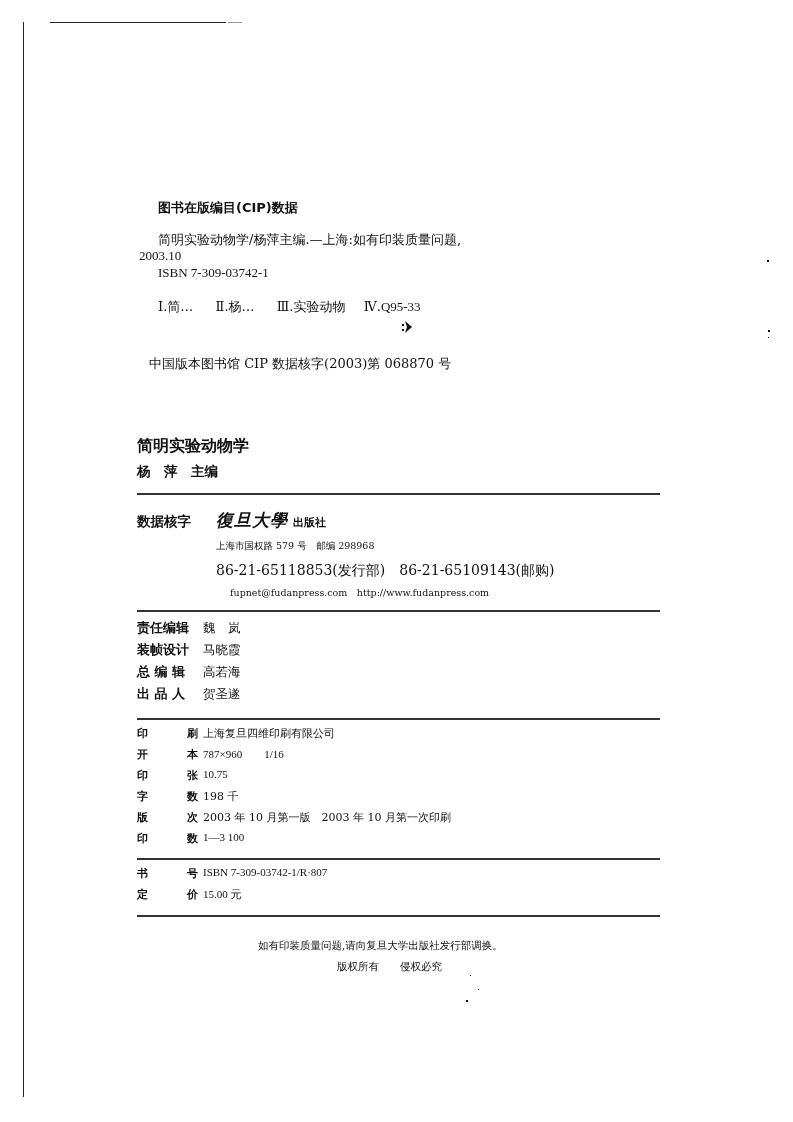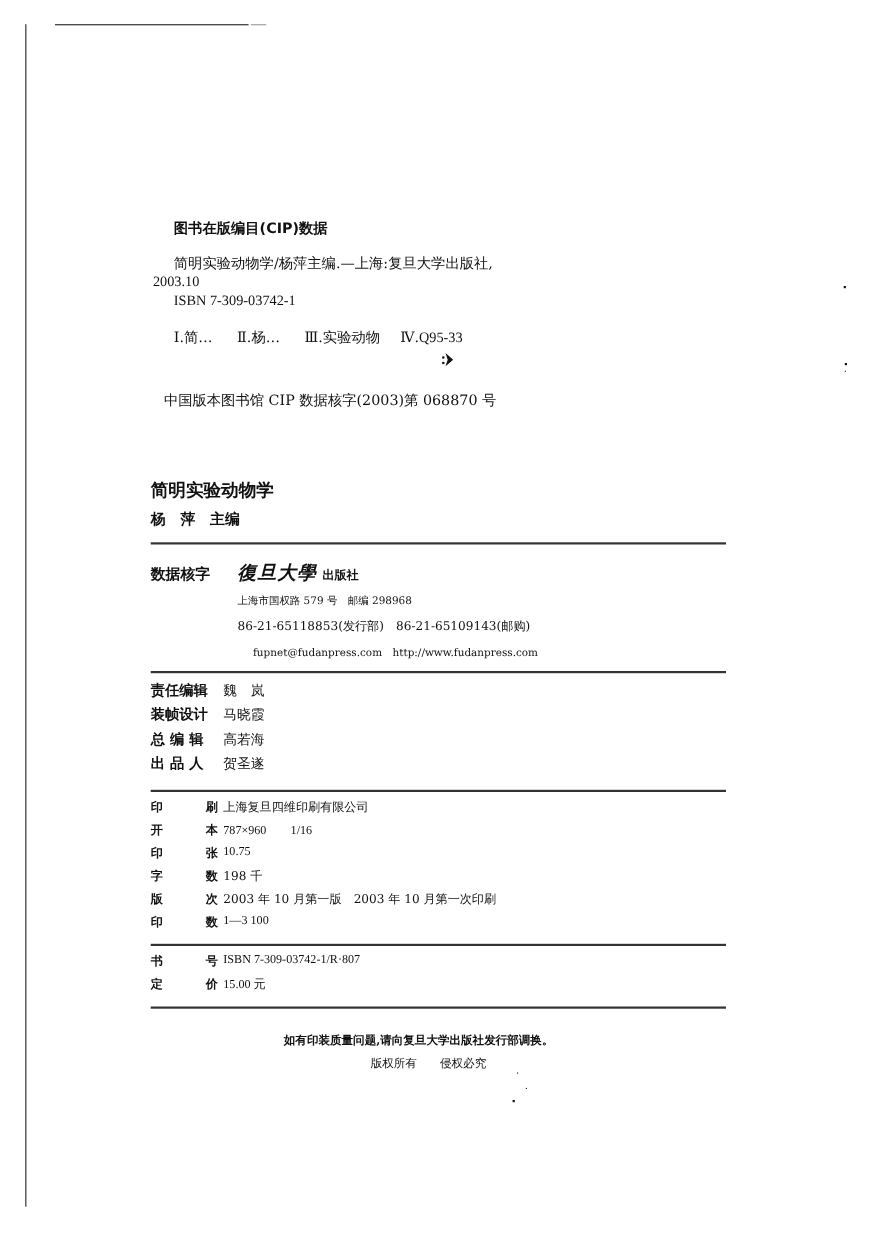--- a/index.html
+++ b/index.html
@@ -16,38 +16,38 @@
   .serif { font-family: "Liberation Serif", "DejaVu Serif", serif; }
   .rule { position: absolute; left: 137px; width: 523px; height: 1.5px; background: #333; }
   .cip-title { left: 158px; top: 199px; font-size: 13px; }
   .cip-line { font-size: 13px; }
   .label-col { position: absolute; left: 137px; font-size: 13px; }
   .value-col { position: absolute; left: 203px; font-size: 12.5px; }
   .print-label { position: absolute; font-size: 11px; font-family: "DejaVu Sans", sans-serif; font-weight: bold; }
   .print-value { position: absolute; left: 203px; font-size: 11px; }
   .footer-line { font-size: 11px; }
   .press-logo { font-style: italic; font-weight: bold; font-size: 17px; letter-spacing: 1px; }
-  .small { font-size: 11px; }
+  .small { font-size: 14px; }
   .tiny { font-size: 9.5px; }
 </style>
 </head>
 <body>
 
 <div class="vline"></div>
 <div class="topline"></div>
 <div class="topline-frag"></div>
 <div class="speck" style="left:767px;top:260px;width:2px;height:2px;"></div>
 <div class="speck" style="left:768px;top:330px;width:2px;height:2px;"></div>
 <div class="speck" style="left:768px;top:337px;width:1px;height:1px;"></div>
 <div class="speck" style="left:470px;top:975px;width:1px;height:1px;"></div>
 <div class="speck" style="left:478px;top:989px;width:1px;height:1px;"></div>
 <div class="speck" style="left:466px;top:1000px;width:2px;height:2px;"></div>
 
 <div class="abs bold-sans cip-title">图书在版编目(CIP)数据</div>
-<div class="abs cip-line" style="left:158px;top:231px;">简明实验动物学/杨萍主编.—上海:复旦大学出版社,</div>
+<div class="abs cip-line" style="left:158px;top:231px;">简明实验动物学/杨萍主编.—上海:如有印装质量问题,</div>
 <div class="abs cip-line serif" style="left:139px;top:248px;">2003.10</div>
 <div class="abs cip-line serif" style="left:158px;top:265px;">ISBN 7-309-03742-1</div>
 
 <div class="abs cip-line" style="left:158px;top:298px;">
   <span>Ⅰ.</span><span>简…</span>
   <span style="display:inline-block;width:14px"></span>
   <span>Ⅱ.</span><span>杨…</span>
   <span style="display:inline-block;width:14px"></span>
   <span>Ⅲ.</span><span>实验动物</span>
   <span style="display:inline-block;width:10px"></span>
@@ -118,14 +118,14 @@
 <div class="print-label" style="left:137px;top:866px;">书</div>
 <div class="print-label" style="left:187px;top:866px;">号</div>
 <div class="print-value serif" style="top:866px;">ISBN 7-309-03742-1/R·807</div>
 
 <div class="print-label" style="left:137px;top:887px;">定</div>
 <div class="print-label" style="left:187px;top:887px;">价</div>
 <div class="print-value serif" style="top:887px;">15.00 元</div>
 
 <div class="rule" style="top:915px;"></div>
 
-<div class="abs footer-line" style="left:258px;top:939px;font-size:10.5px;font-weight:bold;">如有印装质量问题,请向复旦大学出版社发行部调换。</div>
+<div class="abs footer-line" style="left:258px;top:939px;font-size:10.5px;">如有印装质量问题,请向复旦大学出版社发行部调换。</div>
 <div class="abs footer-line" style="left:337px;top:960px;font-size:10.5px;">版权所有　　侵权必究</div>
 
 </body></html>

